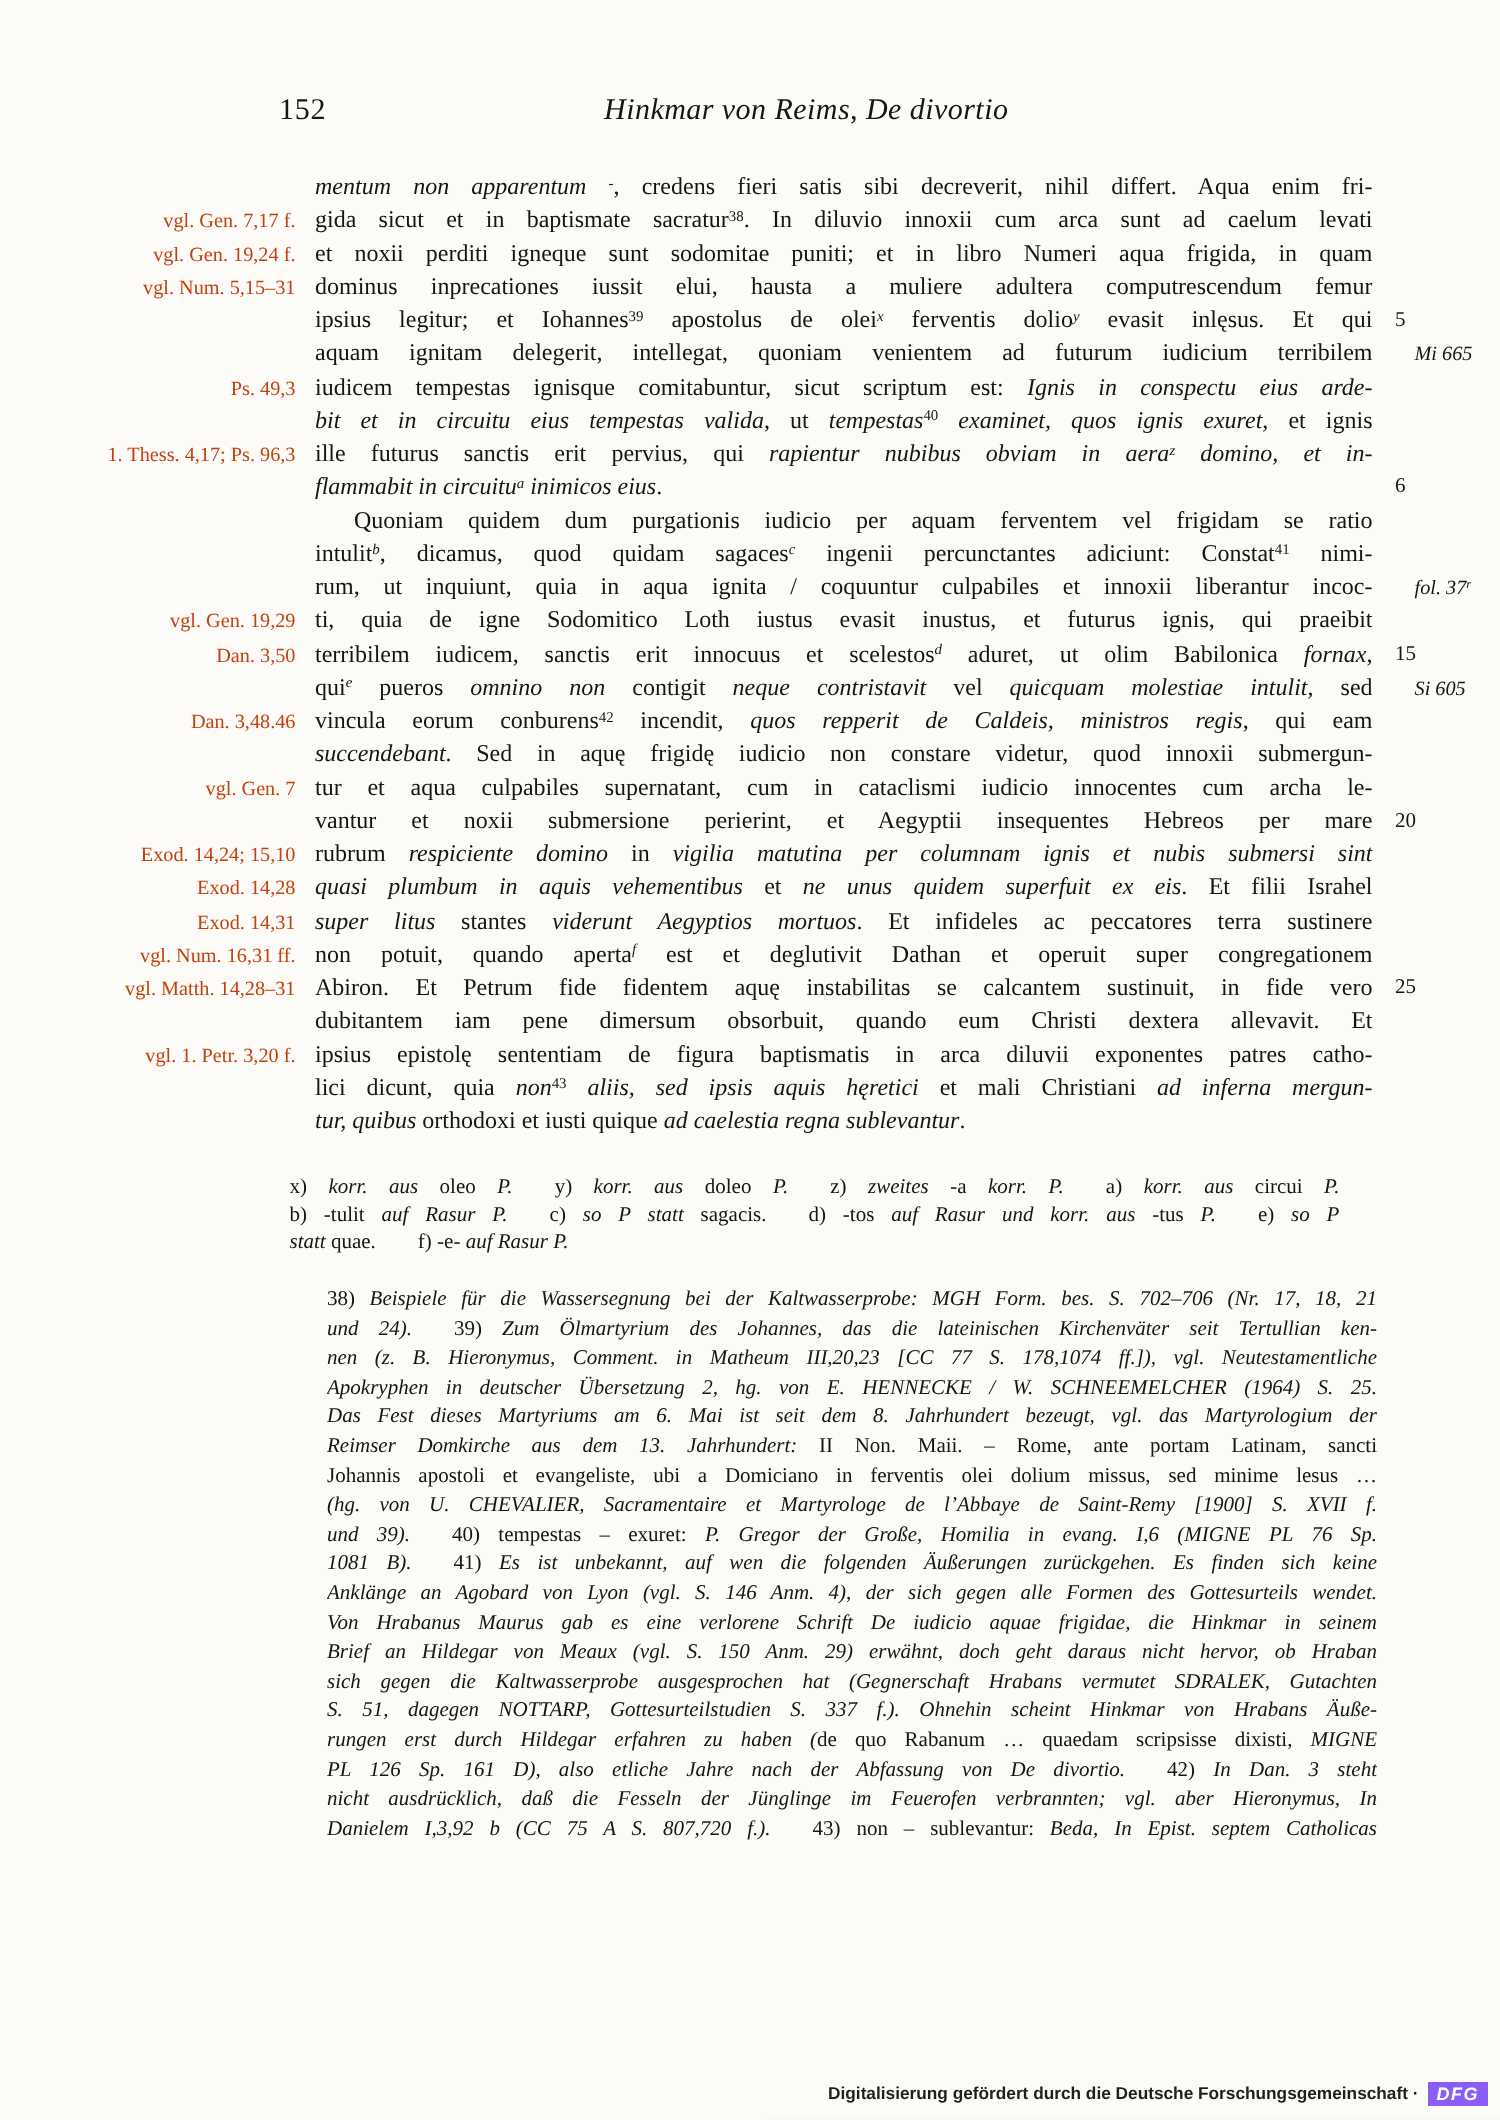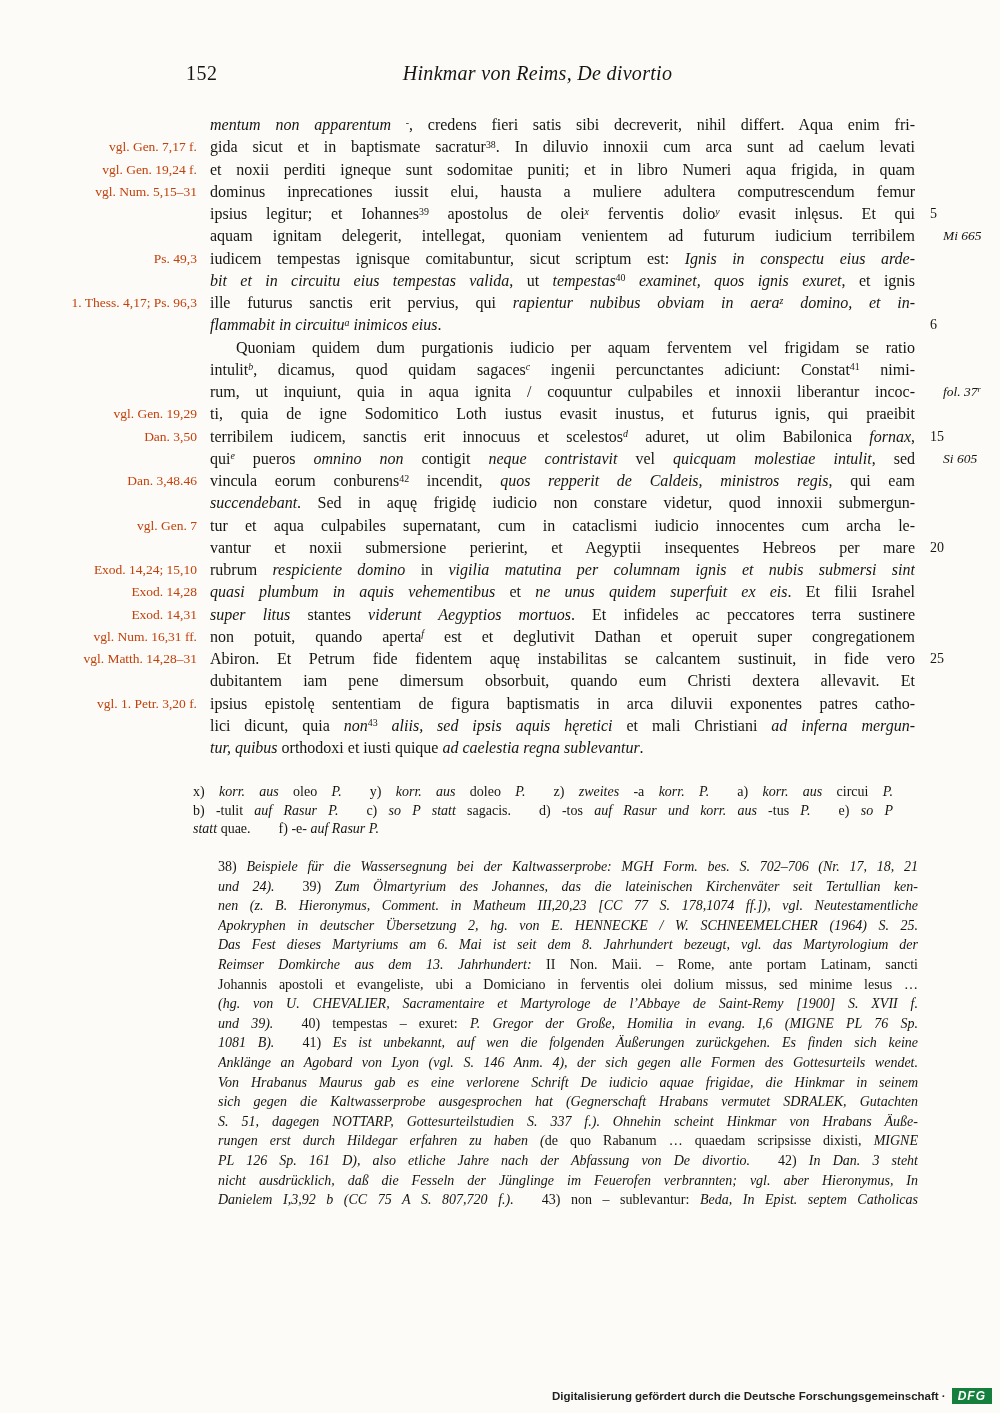--- a/index.html
+++ b/index.html
@@ -32,21 +32,21 @@
   .fnblock .ltext{width:700px;}
 
   .it{font-style:italic;}
   sup{font-size:.62em;line-height:0;position:relative;top:-.45em;vertical-align:baseline;}
   sup.it{font-style:italic;}
   .gap{display:inline-block;width:28px;}
 
   
   .scanfooter{position:absolute;top:1388px;right:8px;display:flex;align-items:center;gap:6px;
     font-family:"Liberation Sans",sans-serif;font-weight:bold;font-size:11.5px;color:#1f1f1f;padding-left:33px;}
-  .dfglogo{display:inline-block;background:#15803d;color:#ffffff;font-style:italic;font-weight:bold;
+  .dfglogo{display:inline-block;background:#8b5cf6;color:#ffffff;font-style:italic;font-weight:bold;
     font-size:12px;line-height:16px;padding:0 6px;letter-spacing:1px;}
 </style>
 </head>
 <body>
 
 <div class="page">
 
   <header class="pagehead">
     <span class="pagenum">152</span>
     <span class="runtitle">Hinkmar von Reims, De divortio</span>
@@ -243,20 +243,23 @@
       <div class="row">
         <div class="ltext"><span class="it">1081 B).</span><span class="gap"></span>41) <span class="it">Es ist unbekannt, auf wen die folgenden Äußerungen zurückgehen. Es finden sich keine</span></div>
       </div>
       <div class="row">
         <div class="ltext"><span class="it">Anklänge an Agobard von Lyon (vgl. S. 146 Anm. 4), der sich gegen alle Formen des Gottesurteils wendet.</span></div>
       </div>
       <div class="row">
         <div class="ltext"><span class="it">Von Hrabanus Maurus gab es eine verlorene Schrift De iudicio aquae frigidae, die Hinkmar in seinem</span></div>
       </div>
       <div class="row">
+        <div class="ltext"><span class="it">Brief an Hildegar von Meaux (vgl. S. 150 Anm. 29) erwähnt, doch geht daraus nicht hervor, ob Hraban</span></div>
+      </div>
+      <div class="row">
         <div class="ltext"><span class="it">sich gegen die Kaltwasserprobe ausgesprochen hat (Gegnerschaft Hrabans vermutet SDRALEK, Gutachten</span></div>
       </div>
       <div class="row">
         <div class="ltext"><span class="it">S. 51, dagegen NOTTARP, Gottesurteilstudien S. 337 f.). Ohnehin scheint Hinkmar von Hrabans Äuße-</span></div>
       </div>
       <div class="row">
         <div class="ltext"><span class="it">rungen erst durch Hildegar erfahren zu haben (</span>de quo Rabanum … quaedam scripsisse dixisti, <span class="it">MIGNE</span></div>
       </div>
       <div class="row">
         <div class="ltext"><span class="it">PL 126 Sp. 161 D), also etliche Jahre nach der Abfassung von De divortio.</span><span class="gap"></span>42) <span class="it">In Dan. 3 steht</span></div>

